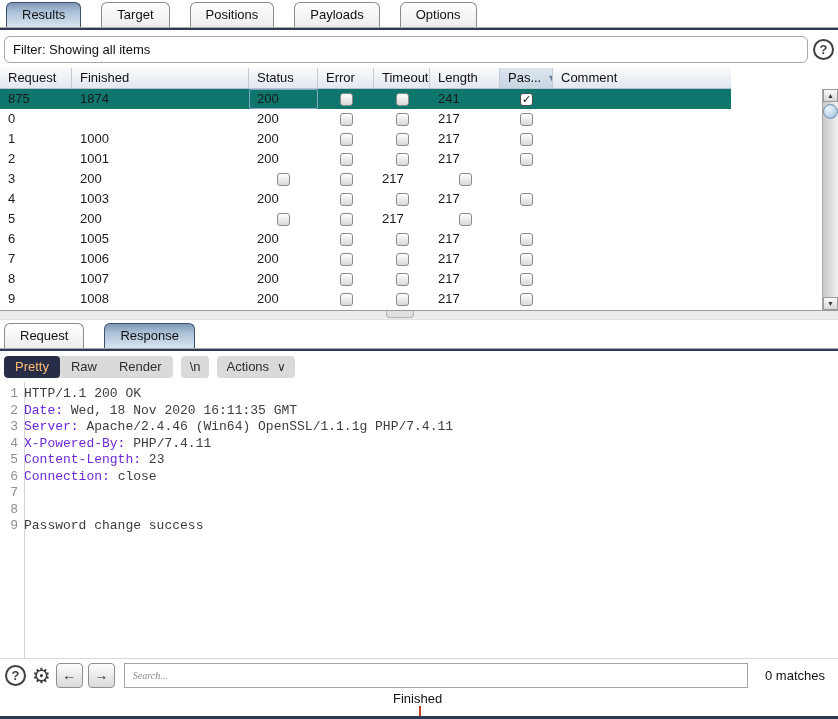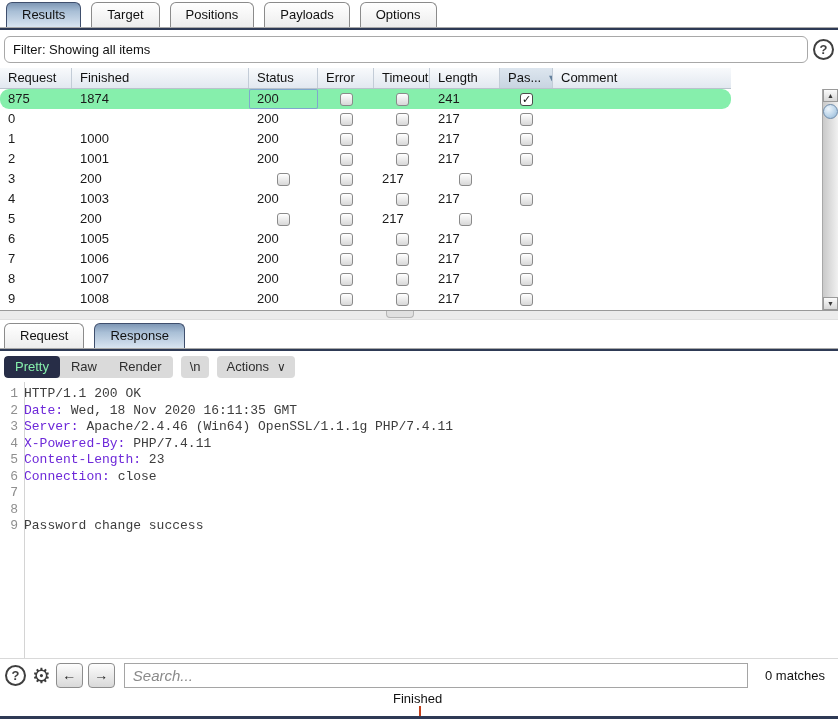--- a/index.html
+++ b/index.html
@@ -3,21 +3,21 @@
 <meta charset="utf-8">
 <style>
   * { box-sizing: border-box; margin: 0; padding: 0; }
   html,body { width: 838px; height: 719px; overflow: hidden; }
   body { font-family: "Liberation Sans", sans-serif; font-size: 13px; color: #1a1a1a; background: #fff; }
   #app { display: flex; flex-direction: column; width: 838px; height: 719px; background: #fff; }
 
   
   .tabstrip { display: flex; align-items: flex-end; height: 27px; padding-left: 6px; background: #fff; }
   .tab {
-    height: 25px; line-height: 23px; padding: 0 15px; margin-right: 10px;
+    height: 25px; line-height: 23px; padding: 0 15px; margin-right: 20px;
     border: 1px solid #8b8b8b; border-bottom: none; border-radius: 6px 6px 0 0;
     background: linear-gradient(180deg, #ffffff 0%, #ededed 100%);
     color: #111; cursor: default; white-space: nowrap;
   }
   .tab.selected {
     border-color: #3f4f6d;
     background: linear-gradient(180deg, #7e97b5 0%, #a9bfd6 35%, #d9e5f1 100%);
   }
   .dark-rule { height: 3px; background: #2e3a55; border-top: 1px solid #a9a9a9; }
 
@@ -37,21 +37,21 @@
   .table-area { position: relative; height: 243px; background: #fff; border-bottom: 1px solid #9a9a9a; overflow: hidden; }
   .grid-row { display: grid; grid-template-columns: 72px 177px 69px 56px 56px 70px 53px 178px; width: 731px; }
   .thead { height: 21px; background: linear-gradient(180deg,#f8fafc,#e2e8f0); border-bottom: 1px solid #b9c2cc; }
   .th {
     border-right: 1px solid #c3ccd7; padding-left: 8px; line-height: 20px;
     color: #111; overflow: hidden; white-space: nowrap; display: flex; align-items: center;
   }
   .th.sorted { background: linear-gradient(180deg,#dde6ef,#c8d4e1); }
   .sort-arrow { font-size: 9px; color: #64809c; margin-left: 6px; }
   .tbody .row { height: 20px; align-items: stretch; background: #fff; }
-  .row.selected { background: #86efac; border-radius: 9px; }
+  .row.selected { background: #0f766e; }
   .cell { line-height: 20px; padding-left: 8px; white-space: nowrap; overflow: hidden; }
   .cell.center { display: flex; align-items: center; justify-content: center; padding-left: 0; }
   .cell.anchor { box-shadow: inset 0 0 0 1px #7fa7cd; border-radius: 2px; }
   .cb {
     width: 13px; height: 13px; border: 1px solid #8a8a8a; border-radius: 3px;
     background: linear-gradient(180deg,#ffffff,#d8d8d8);
     display: flex; align-items: center; justify-content: center;
     font-size: 11px; line-height: 11px; color: #111;
   }
   .cb.checked { background: #fff; border-color: #4a4a4a; }
@@ -80,21 +80,21 @@
   .split-handle {
     position: absolute; left: 386px; top: 0; width: 28px; height: 7px;
     background: #e0e0e0; border: 1px solid #b5b5b5; border-top: none; border-radius: 0 0 4px 4px;
   }
 
   
   .editor-tabs { height: 28px; }
   .toolbar { height: 31px; display: flex; align-items: center; padding-left: 4px; gap: 8px; background: #fff; }
   .seg-group { display: flex; background: #dadada; border-radius: 4px; overflow: hidden; height: 22px; }
   .seg { padding: 0 11px; line-height: 22px; color: #2e2e2e; }
-  .seg.active { background: #272d47; color: #86efac; border-radius: 4px; }
+  .seg.active { background: #272d47; color: #fdba74; border-radius: 4px; }
   .tool-btn { height: 22px; line-height: 22px; padding: 0 9px; background: #dadada; border-radius: 4px; color: #2e2e2e; }
   .tool-btn .chev { margin-left: 8px; font-size: 12px; }
 
   
   .editor { flex: 1; position: relative; background: #fff; overflow: hidden;
             font-family: "Liberation Mono", monospace; font-size: 13px; padding-top: 4px; }
   .gutter-line { position: absolute; left: 24px; top: 0; bottom: 0; width: 1px; background: #d4d4d4; }
   .code-line { display: flex; height: 16.5px; line-height: 16.5px; white-space: pre; }
   .ln { width: 24px; flex: 0 0 24px; text-align: right; padding-right: 6px; color: #8f8f8f; }
   .code { }
@@ -102,22 +102,22 @@
   .code .v { color: #3d3d3d; }
 
   
   .search-row { height: 33px; display: flex; align-items: center; padding: 0 5px; gap: 5px; background: #fff; border-top: 1px solid #d9d9d9; }
   .gear { font-size: 21px; color: #3c3c3c; line-height: 21px; margin-left: 1px; }
   .nav-btn {
     width: 27px; height: 25px; border: 1px solid #8d8d8d; border-radius: 4px;
     background: linear-gradient(180deg,#fdfdfd,#d9d9d9);
     font-size: 14px; color: #222; display: flex; align-items: center; justify-content: center;
   }
-  .search-input { flex: 1; height: 25px; border: 1px solid #a5a5a5; padding: 0 8px; font-size: 15px;
-                  font-family: Liberation Sans, sans-serif; margin-left: 4px; }
+  .search-input { flex: 1; height: 25px; border: 1px solid #a5a5a5; padding: 0 8px; font-size: 10px;
+                  font-family: Liberation Serif, serif; margin-left: 4px; }
   .search-input::placeholder { font-style: italic; color: #8a8a8a; }
   .matches { margin: 0 8px 0 12px; white-space: nowrap; color: #111; }
 
   
   .status-row { height: 25px; display: flex; align-items: center; padding-left: 5px; background: #fff; flex-direction: column; }
   .status-label { width: 57px; color: #111; }
   .progress-track { flex: 1; height: 20px; margin-right: 3px; border: 1px solid #c43f1a; background: #ffd9c9; }
   .progress-fill { height: 100%; width: 0;
     background: linear-gradient(180deg,#ffcdb8 0%,#fb8d66 20%,#f96c3d 55%,#fa7a4e 100%); }
   .bottom-rule { height: 3px; background: #2e3a55; }

